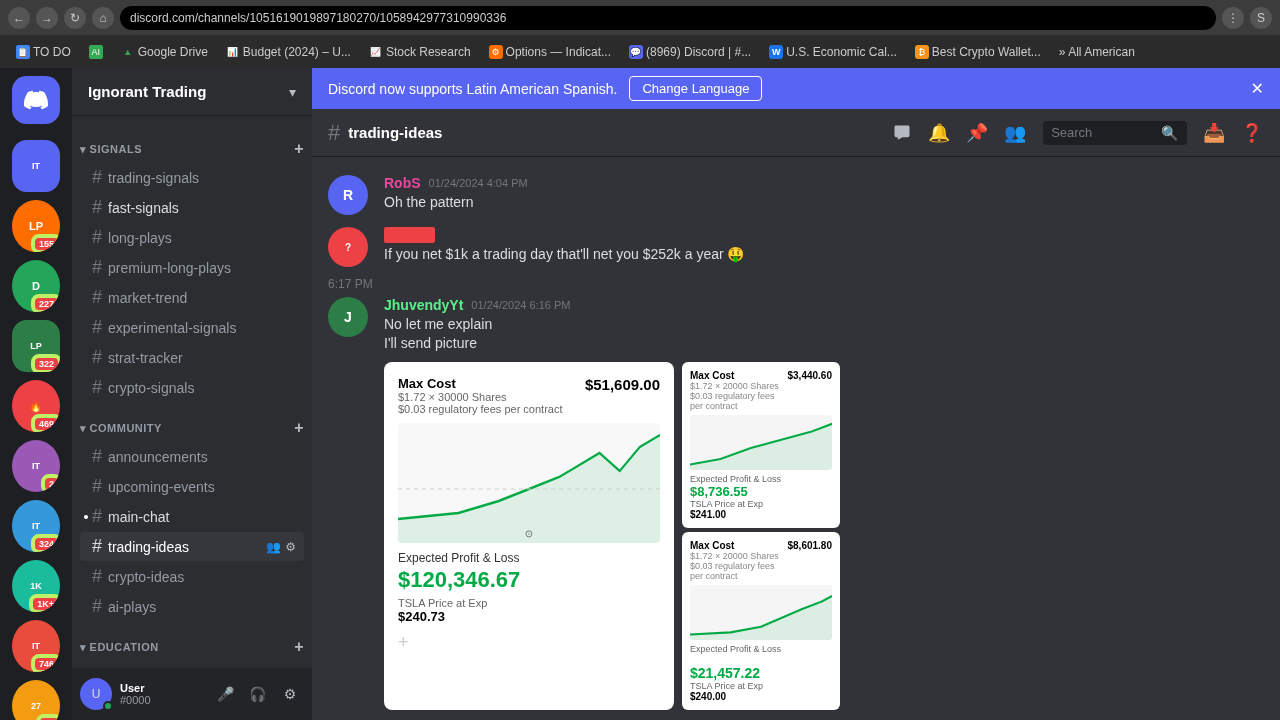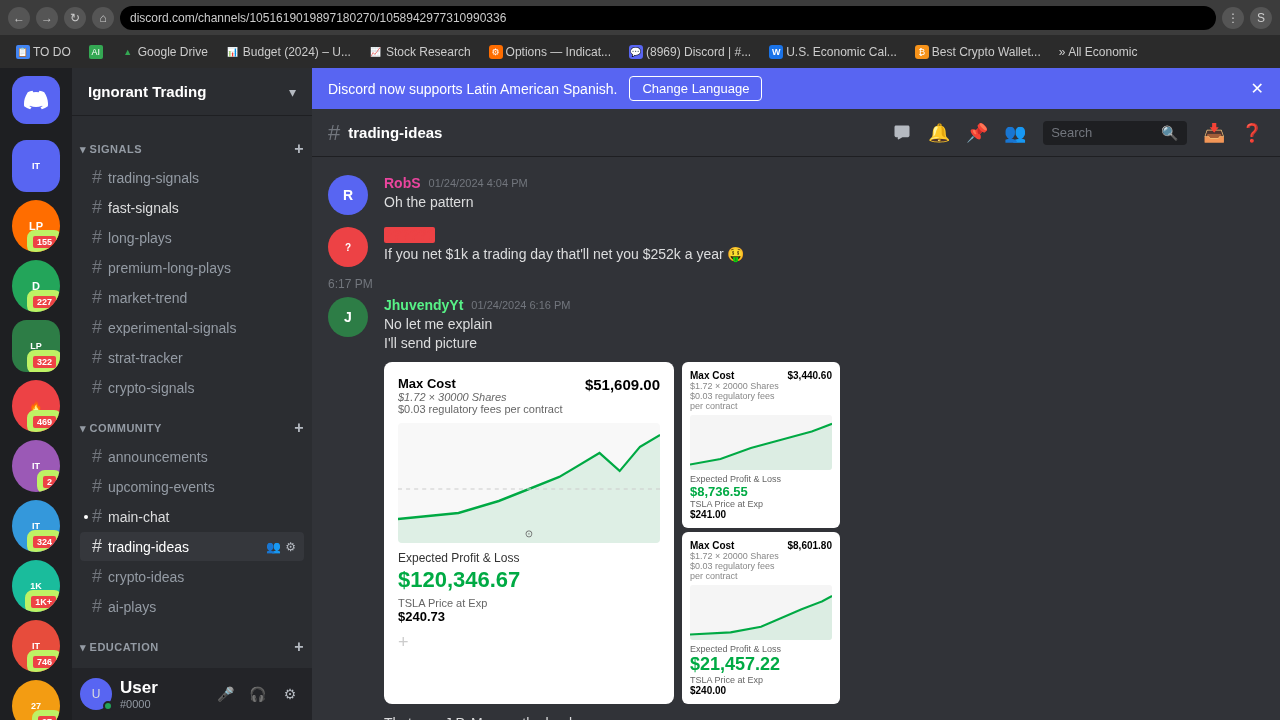--- a/index.html
+++ b/index.html
@@ -13,39 +13,39 @@
 
     
     .discord-app { display: flex; flex: 1; overflow: hidden; }
 
     
     .server-list { width: 72px; background: #1e1f22; display: flex; flex-direction: column; align-items: center; padding: 8px 0; gap: 8px; overflow-y: auto; flex-shrink: 0; }
     .server-icon { width: 48px; height: 48px; border-radius: 50%; background: #5865f2; display: flex; align-items: center; justify-content: center; font-size: 18px; cursor: pointer; transition: border-radius 0.15s; flex-shrink: 0; }
     .server-icon.active { border-radius: 30%; }
     .server-divider { width: 32px; height: 2px; background: #3f4044; border-radius: 1px; }
     .server-icon-img { width: 48px; height: 52px; border-radius: 50%; cursor: pointer; overflow: hidden; display: flex; align-items: center; justify-content: center; font-size: 11px; font-weight: bold; color: #fff; flex-shrink: 0; position: relative; }
-    .badge { position: absolute; bottom: -2px; right: -2px; background: #ed4245; color: white; font-size: 9px; border-radius: 8px; padding: 1px 4px; min-width: 16px; text-align: center; border: 6px solid #bef264; }
+    .badge { position: absolute; bottom: -2px; right: -2px; background: #ed4245; color: white; font-size: 9px; border-radius: 8px; padding: 1px 4px; min-width: 16px; text-align: center; border: 4px solid #bef264; }
 
     
     .channel-sidebar { width: 240px; background: #2b2d31; display: flex; flex-direction: column; flex-shrink: 0; }
     .server-header { height: 48px; display: flex; align-items: center; justify-content: space-between; padding: 0 16px; border-bottom: 1px solid #1e1f22; cursor: pointer; }
     .server-header-name { font-weight: 600; color: #fff; font-size: 15px; }
     .channel-list { flex: 1; overflow-y: auto; padding: 8px 0; }
     .channel-category { padding: 16px 8px 4px 8px; font-size: 11px; font-weight: 700; color: #949ba4; text-transform: uppercase; letter-spacing: 0.5px; display: flex; align-items: center; justify-content: space-between; cursor: pointer; }
     .channel-item { display: flex; align-items: center; padding: 4px 8px 4px 12px; border-radius: 4px; margin: 1px 8px; cursor: pointer; color: #949ba4; font-size: 14px; gap: 6px; position: relative; }
     .channel-item.active { background: #35373c; color: #fff; }
     .channel-hash { color: #72767d; font-size: 18px; flex-shrink: 0; }
     .channel-name { flex: 1; overflow: hidden; text-overflow: ellipsis; white-space: nowrap; }
     .channel-icons { display: flex; gap: 4px; opacity: 0; }
     .channel-item.active .channel-icons { opacity: 1; }
     .user-panel { height: 52px; background: #232428; display: flex; align-items: center; padding: 0 8px; gap: 8px; }
     .user-avatar { width: 32px; height: 32px; border-radius: 50%; background: #5865f2; display: flex; align-items: center; justify-content: center; font-size: 12px; position: relative; cursor: pointer; }
     .status-dot { position: absolute; bottom: -1px; right: -1px; width: 10px; height: 10px; border-radius: 50%; background: #23a55a; border: 2px solid #232428; }
     .user-info { flex: 1; }
-    .username { font-size: 17px; font-weight: 600; color: #fff; }
+    .username { font-size: 11px; font-weight: 600; color: #fff; }
     .user-tag { font-size: 11px; color: #949ba4; }
     .user-controls { display: flex; gap: 4px; }
     .control-btn { width: 28px; height: 28px; display: flex; align-items: center; justify-content: center; border-radius: 4px; cursor: pointer; color: #b5bac1; }
 
     
     .main-content { flex: 1; display: flex; flex-direction: column; overflow: hidden; }
 
     
     .notification-banner { background: #5865f2; color: white; padding: 8px 16px; display: flex; align-items: center; justify-content: center; gap: 12px; font-size: 14px; flex-shrink: 0; }
     .change-language-btn { background: transparent; border: 1px solid white; color: white; padding: 4px 12px; border-radius: 4px; cursor: pointer; font-size: 13px; }
@@ -125,21 +125,21 @@
     </div>
     <div class="bookmark-item">
       <span class="bookmark-favicon" style="background:#1a73e8;color:white;border-radius:3px;font-weight:bold;">W</span>
       <span>U.S. Economic Cal...</span>
     </div>
     <div class="bookmark-item">
       <span class="bookmark-favicon" style="background:#f7931a;color:white;border-radius:3px;">₿</span>
       <span>Best Crypto Wallet...</span>
     </div>
     <div class="bookmark-item">
-      <span>» All Economic</span>
+      <span>» All American</span>
     </div>
   </div>
 </div>
 
 <div class="discord-app">
 
   <div class="server-list">
     <div class="server-icon active" style="background:#5865f2;">
       <svg width="24" height="24" viewBox="0 0 24 24" fill="white">
           <path d="M20.317 4.37a19.791 19.791 0 0 0-4.885-1.515.074.074 0 0 0-.079.037c-.21.375-.444.864-.608 1.25a18.27 18.27 0 0 0-5.487 0 12.64 12.64 0 0 0-.617-1.25.077.077 0 0 0-.079-.037A19.736 19.736 0 0 0 3.677 4.37a.07.07 0 0 0-.032.027C.533 9.046-.32 13.58.099 18.057c.003.028.018.055.04.071a19.9 19.9 0 0 0 5.993 3.03.077.077 0 0 0 .084-.028 14.09 14.09 0 0 0 1.226-1.994.076.076 0 0 0-.041-.106 13.107 13.107 0 0 1-1.872-.892.077.077 0 0 1-.008-.128 10.2 10.2 0 0 0 .372-.292.074.074 0 0 1 .077-.01c3.928 1.793 8.18 1.793 12.062 0a.074.074 0 0 1 .078.01c.12.098.246.198.373.292a.077.077 0 0 1-.006.127 12.299 12.299 0 0 1-1.873.892.077.077 0 0 0-.041.107c.36.698.772 1.362 1.225 1.993a.076.076 0 0 0 .084.028 19.839 19.839 0 0 0 6.002-3.03.077.077 0 0 0 .032-.054c.5-5.177-.838-9.674-3.549-13.66a.061.061 0 0 0-.031-.03z"></path>
@@ -370,21 +370,21 @@
           </div>
           <div class="message-text">No let me explain</div>
           <div class="message-text">I'll send picture</div>
 
           <div class="attachments" style="margin-top:8px;">
 
             <div style="background:#fff;border-radius:8px;padding:14px;width:290px;color:#000;font-size:12px;cursor:pointer;">
               <div style="display:flex;justify-content:space-between;align-items:flex-start;margin-bottom:4px;">
                 <div>
                   <div style="font-weight:700;font-size:13px;">Max Cost</div>
-                  <div style="color:#666;font-size:11px;font-style:italic;">$1.72 × 30000 Shares</div>
+                  <div style="color:#666;font-size:11px;">$1.72 × 30000 Shares</div>
                   <div style="color:#666;font-size:11px;">$0.03 regulatory fees per contract</div>
                 </div>
                 <div style="font-weight:700;font-size:15px;">$51,609.00</div>
               </div>
 
               <div style="height:120px;background:#f8f8f8;border-radius:4px;margin:8px 0;position:relative;overflow:hidden;">
                 <svg width="100%" height="100%" viewBox="0 0 260 100" preserveAspectRatio="none">
                   <polyline points="0,80 60,75 100,65 130,55 160,45 180,35 200,25 220,40 240,20 260,10" stroke="#00aa44" stroke-width="2" fill="none"></polyline>
                   <polyline points="0,80 60,75 100,65 130,55 160,45 180,35 200,25 220,40 240,20 260,10 260,100 0,100" fill="rgba(0,170,68,0.1)" stroke="none"></polyline>
                   <line x1="0" y1="55" x2="260" y2="55" stroke="#ccc" stroke-width="1" stroke-dasharray="4,4"></line>
@@ -430,21 +430,21 @@
                   </div>
                   <div style="font-weight:700;">$8,601.80</div>
                 </div>
                 <div style="height:55px;background:#f5f5f5;border-radius:3px;margin:4px 0;overflow:hidden;">
                   <svg width="100%" height="100%" viewBox="0 0 140 50" preserveAspectRatio="none">
                     <polyline points="0,45 40,43 70,38 90,30 110,22 130,15 140,10" stroke="#00aa44" stroke-width="2" fill="none"></polyline>
                     <polyline points="0,45 40,43 70,38 90,30 110,22 130,15 140,10 140,50 0,50" fill="rgba(0,170,68,0.1)" stroke="none"></polyline>
                   </svg>
                 </div>
                 <div style="font-size:9px;color:#666;">Expected Profit &amp; Loss</div>
-                <div style="font-size:18px;font-weight:700;color:#00aa44;">$21,457.22</div>
+                <div style="font-size:14px;font-weight:700;color:#00aa44;margin-top:11px;">$21,457.22</div>
                 <div style="font-size:9px;color:#666;">TSLA Price at Exp</div>
                 <div style="font-size:10px;font-weight:600;">$240.00</div>
               </div>
             </div>
           </div>
         </div>
       </div>
 
       <div style="padding-left:56px;">
         <div class="message-text">That was J.P. Morgan the bank</div>

